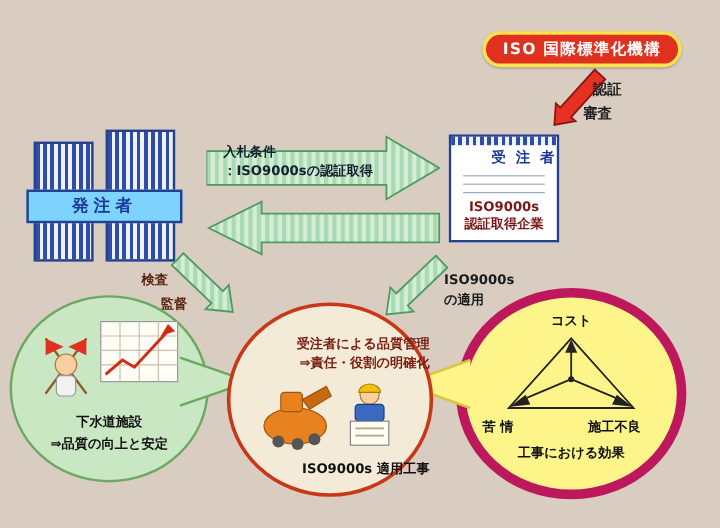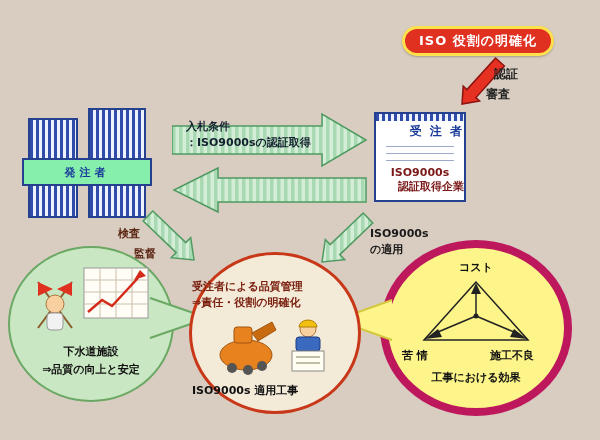--- a/index.html
+++ b/index.html
@@ -3,55 +3,55 @@
 <meta charset="utf-8">
 <style>
   html,body{margin:0;padding:0}
   .stage{position:relative;width:600px;height:440px;background:#d9cdc1;
          font-family:"DejaVu Sans",sans-serif;overflow:hidden}
   .abs{position:absolute}
   .lbl{position:absolute;font-weight:bold;font-size:11px;line-height:1.45;
        color:#222;white-space:nowrap}
   .stripe{background:repeating-linear-gradient(90deg,#2f4da8 0 3px,#eef2ff 3px 6px)}
   .docline{height:1px;background:#9aaac8;margin:6px 10px 0}
-  .c-line{position:absolute;left:0;right:0;text-align:left;font-weight:bold;
+  .c-line{position:absolute;left:0;right:0;text-align:right;font-weight:bold;
           font-size:11px;color:#7a2010;white-space:nowrap}
   .b-line{position:absolute;left:0;right:0;text-align:center;font-weight:bold;
           font-size:11px;color:#111;white-space:nowrap}
 </style>
 </head>
 <body>
 
 <div class="stage">
 
   <svg width="0" height="0" style="position:absolute">
     <defs>
       <pattern id="greenStripe" width="7" height="7" patternUnits="userSpaceOnUse">
         <rect width="7" height="7" fill="#d4edd6"></rect>
         <rect width="3.5" height="7" fill="#a9d9b2"></rect>
       </pattern>
     </defs>
   </svg>
 
   <div class="abs" style="left:402px;top:26px;background:#ffe14d;border-radius:16px;padding:3px;box-shadow:0 1px 2px rgba(0,0,0,.25)">
-    <div style="background:#e03020;border-radius:13px;color:#fff;font-weight:bold;font-size:13px;padding:3px 14px;letter-spacing:1px;white-space:nowrap">ISO 役割の明確化</div>
+    <div style="background:#e03020;border-radius:13px;color:#fff;font-weight:bold;font-size:13px;padding:3px 14px;letter-spacing:1px;white-space:nowrap">ISO 国際標準化機構</div>
   </div>
 
   <svg class="abs" style="left:452px;top:56px" width="58" height="56" viewBox="0 0 58 56">
     <polygon points="43.6,2 14.9,33.6 11.2,30.2 10,48 27.6,45 23.9,41.6 52.4,10" fill="#e63022" stroke="#8a1410" stroke-width="1.5"></polygon>
   </svg>
   <div class="lbl" style="left:494px;top:66px;font-size:12px">認証</div>
   <div class="lbl" style="left:486px;top:86px;font-size:12px">審査</div>
 
   <div class="abs" style="left:28px;top:108px;width:116px;height:108px">
     <div class="abs stripe" style="left:0;top:10px;width:46px;height:96px;border:2px solid #24408e"></div>
     <div class="abs stripe" style="left:60px;top:0;width:54px;height:106px;border:2px solid #24408e"></div>
-    <div class="abs" style="left:-6px;top:50px;width:126px;height:24px;background:#86efac;border:2px solid #24408e;
+    <div class="abs" style="left:-6px;top:50px;width:126px;height:24px;background:#7dd3fc;border:2px solid #24408e;
                 display:flex;align-items:center;justify-content:center;color:#1a3a9a;
-                font-weight:bold;font-size:11px;letter-spacing:4px">発注者</div>
+                font-weight:bold;font-size:14px;letter-spacing:4px">発注者</div>
   </div>
 
   <svg class="abs" style="left:172px;top:112px" width="196" height="56" viewBox="0 0 196 56">
     <polygon points="0,14 150,14 150,2 194,28 150,54 150,42 0,42" fill="url(#greenStripe)" stroke="#4f9a60" stroke-width="1.5"></polygon>
   </svg>
   <div class="lbl" style="left:186px;top:119px;color:#13202e">
     <div>入札条件</div>
     <div>：ISO9000sの認証取得</div>
   </div>
 
@@ -59,21 +59,21 @@
     <polygon points="194,12 46,12 46,2 2,24 46,46 46,36 194,36" fill="url(#greenStripe)" stroke="#4f9a60" stroke-width="1.5"></polygon>
   </svg>
 
   <div class="abs" style="left:374px;top:112px;width:88px;height:86px;background:#fff;border:2px solid #24408e">
     <div class="stripe" style="height:7px"></div>
     <div style="text-align:right;color:#1a3a9a;font-weight:bold;font-size:12px;letter-spacing:2px;margin-top:2px">受 注 者</div>
     <div class="docline"></div>
     <div class="docline"></div>
     <div class="docline"></div>
     <div style="text-align:center;color:#7a1818;font-weight:bold;font-size:11px;margin-top:5px">ISO9000s</div>
-    <div style="text-align:right;color:#7a1818;font-weight:bold;font-size:11px">認証取得企業</div>
+    <div style="text-align:center;color:#7a1818;font-weight:bold;font-size:11px">認証取得企業</div>
   </div>
 
   <svg class="abs" style="left:140px;top:210px" width="64" height="56" viewBox="0 0 64 56">
     <polygon points="12.8,1 45.8,32.6 50.7,27.5 54,50 31.3,47.7 36.2,42.6 3.2,11" fill="url(#greenStripe)" stroke="#4f9a60" stroke-width="1.5"></polygon>
   </svg>
   <div class="lbl" style="left:118px;top:226px;color:#5c2614">検査</div>
   <div class="lbl" style="left:134px;top:246px;color:#5c2614">監督</div>
 
   <svg class="abs" style="left:312px;top:212px" width="64" height="56" viewBox="0 0 64 56">
     <polygon points="51.2,1 18.2,32.6 13.3,27.5 10,50 32.7,47.7 27.8,42.6 60.8,11" fill="url(#greenStripe)" stroke="#4f9a60" stroke-width="1.5"></polygon>

